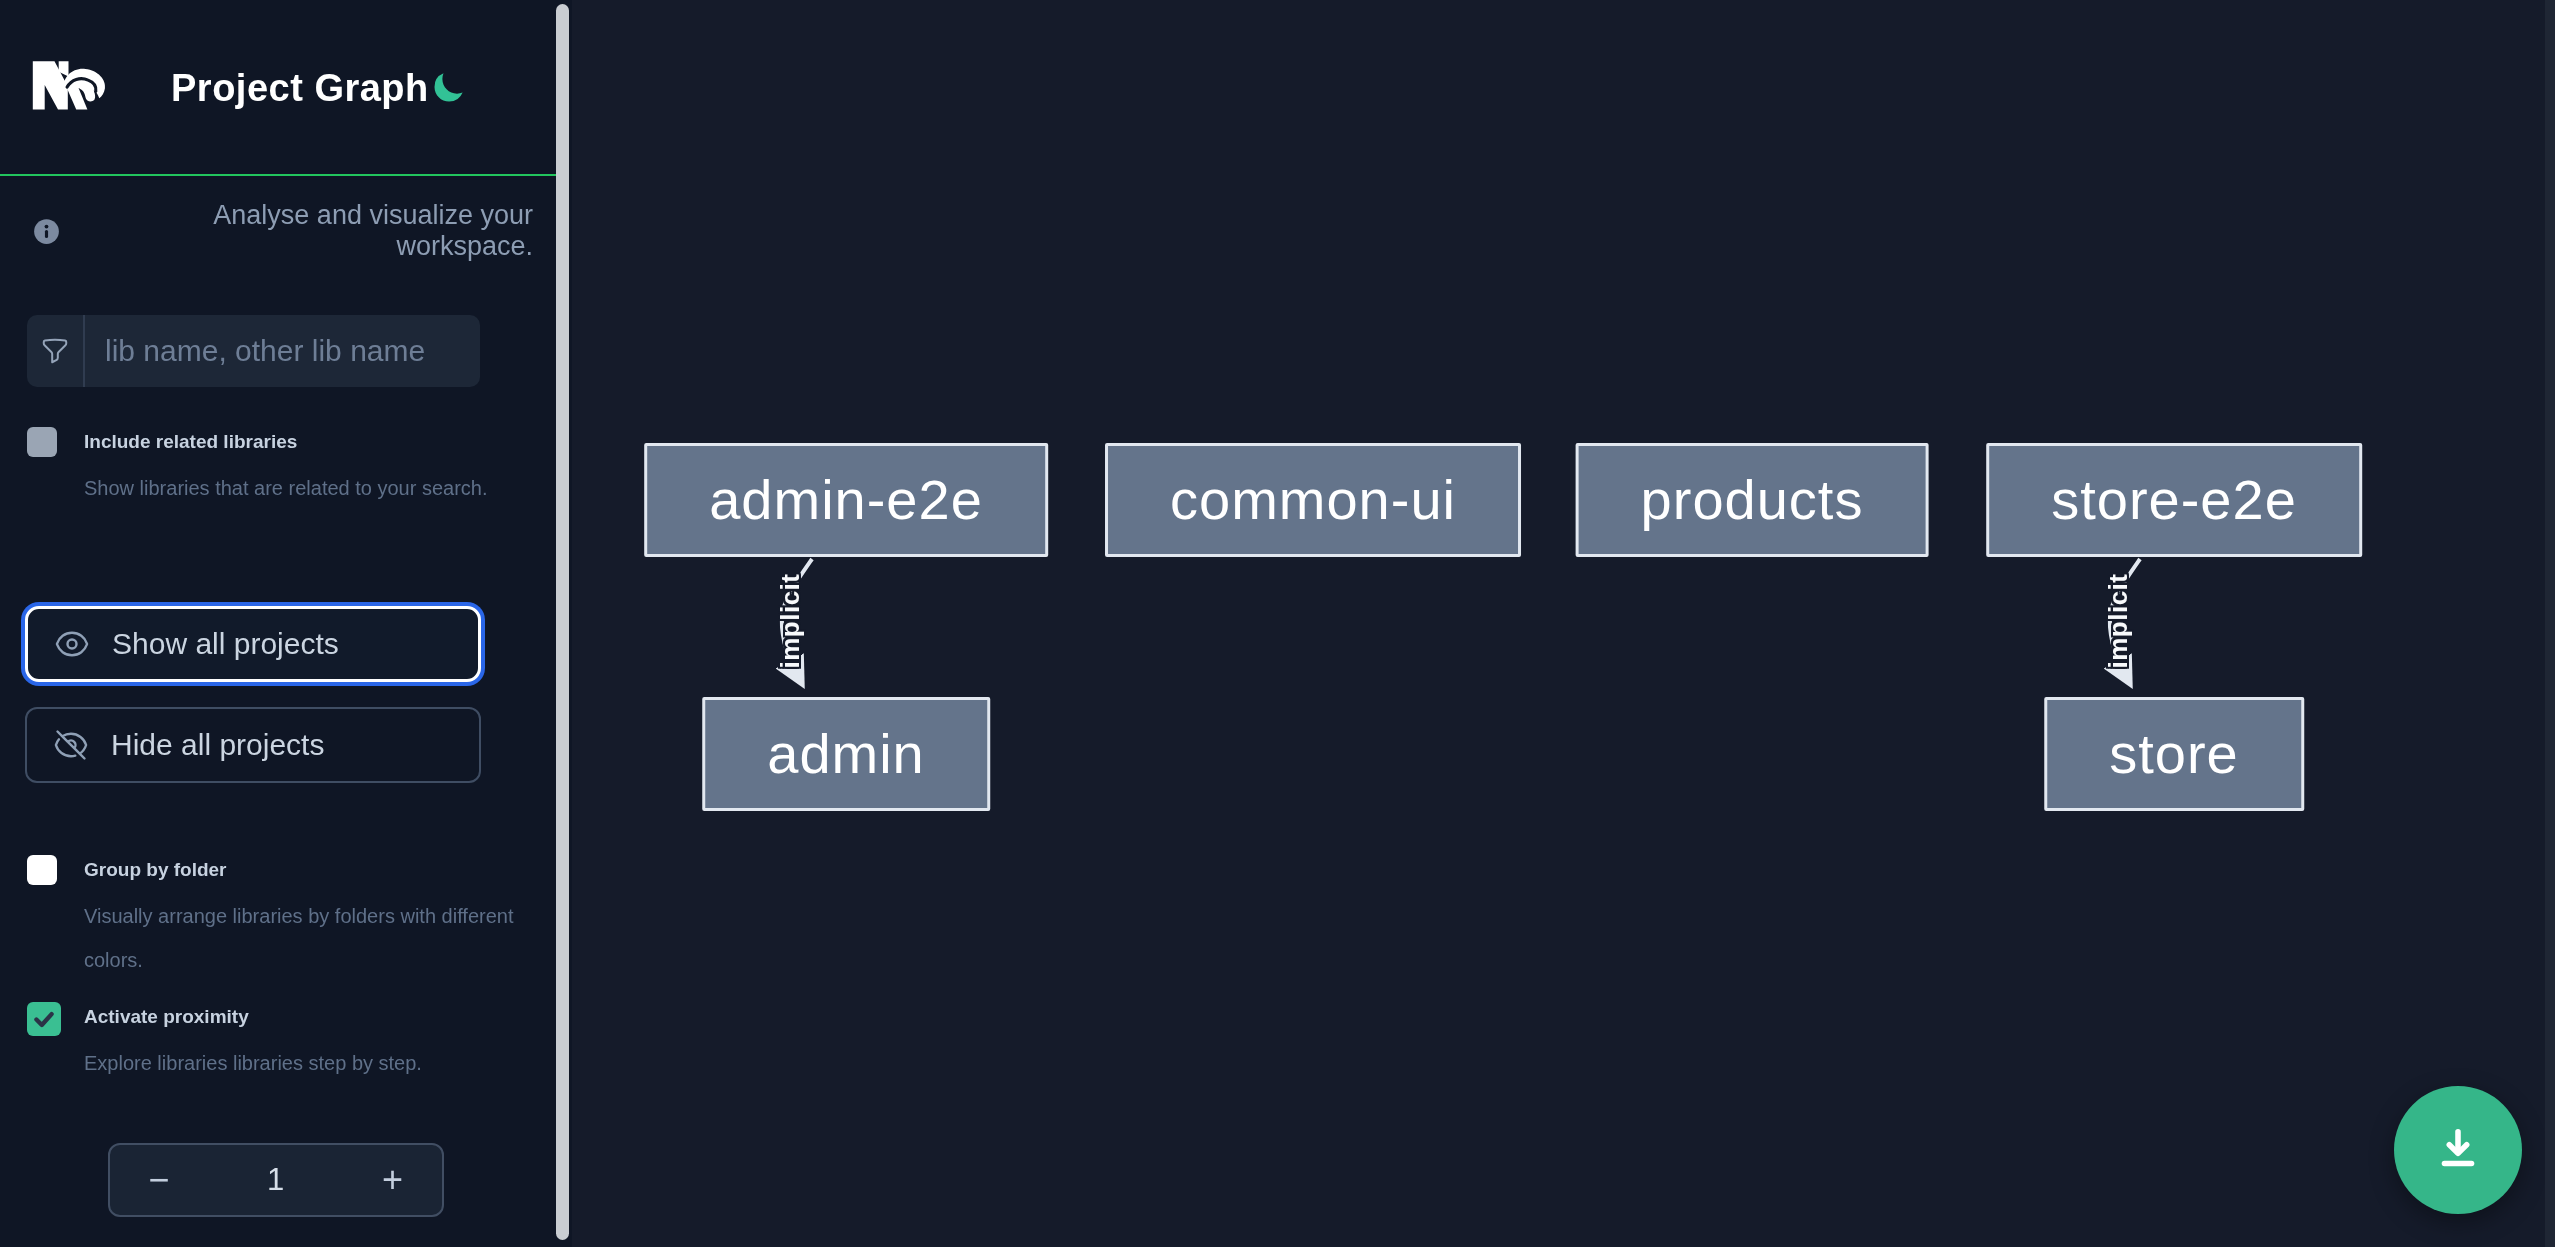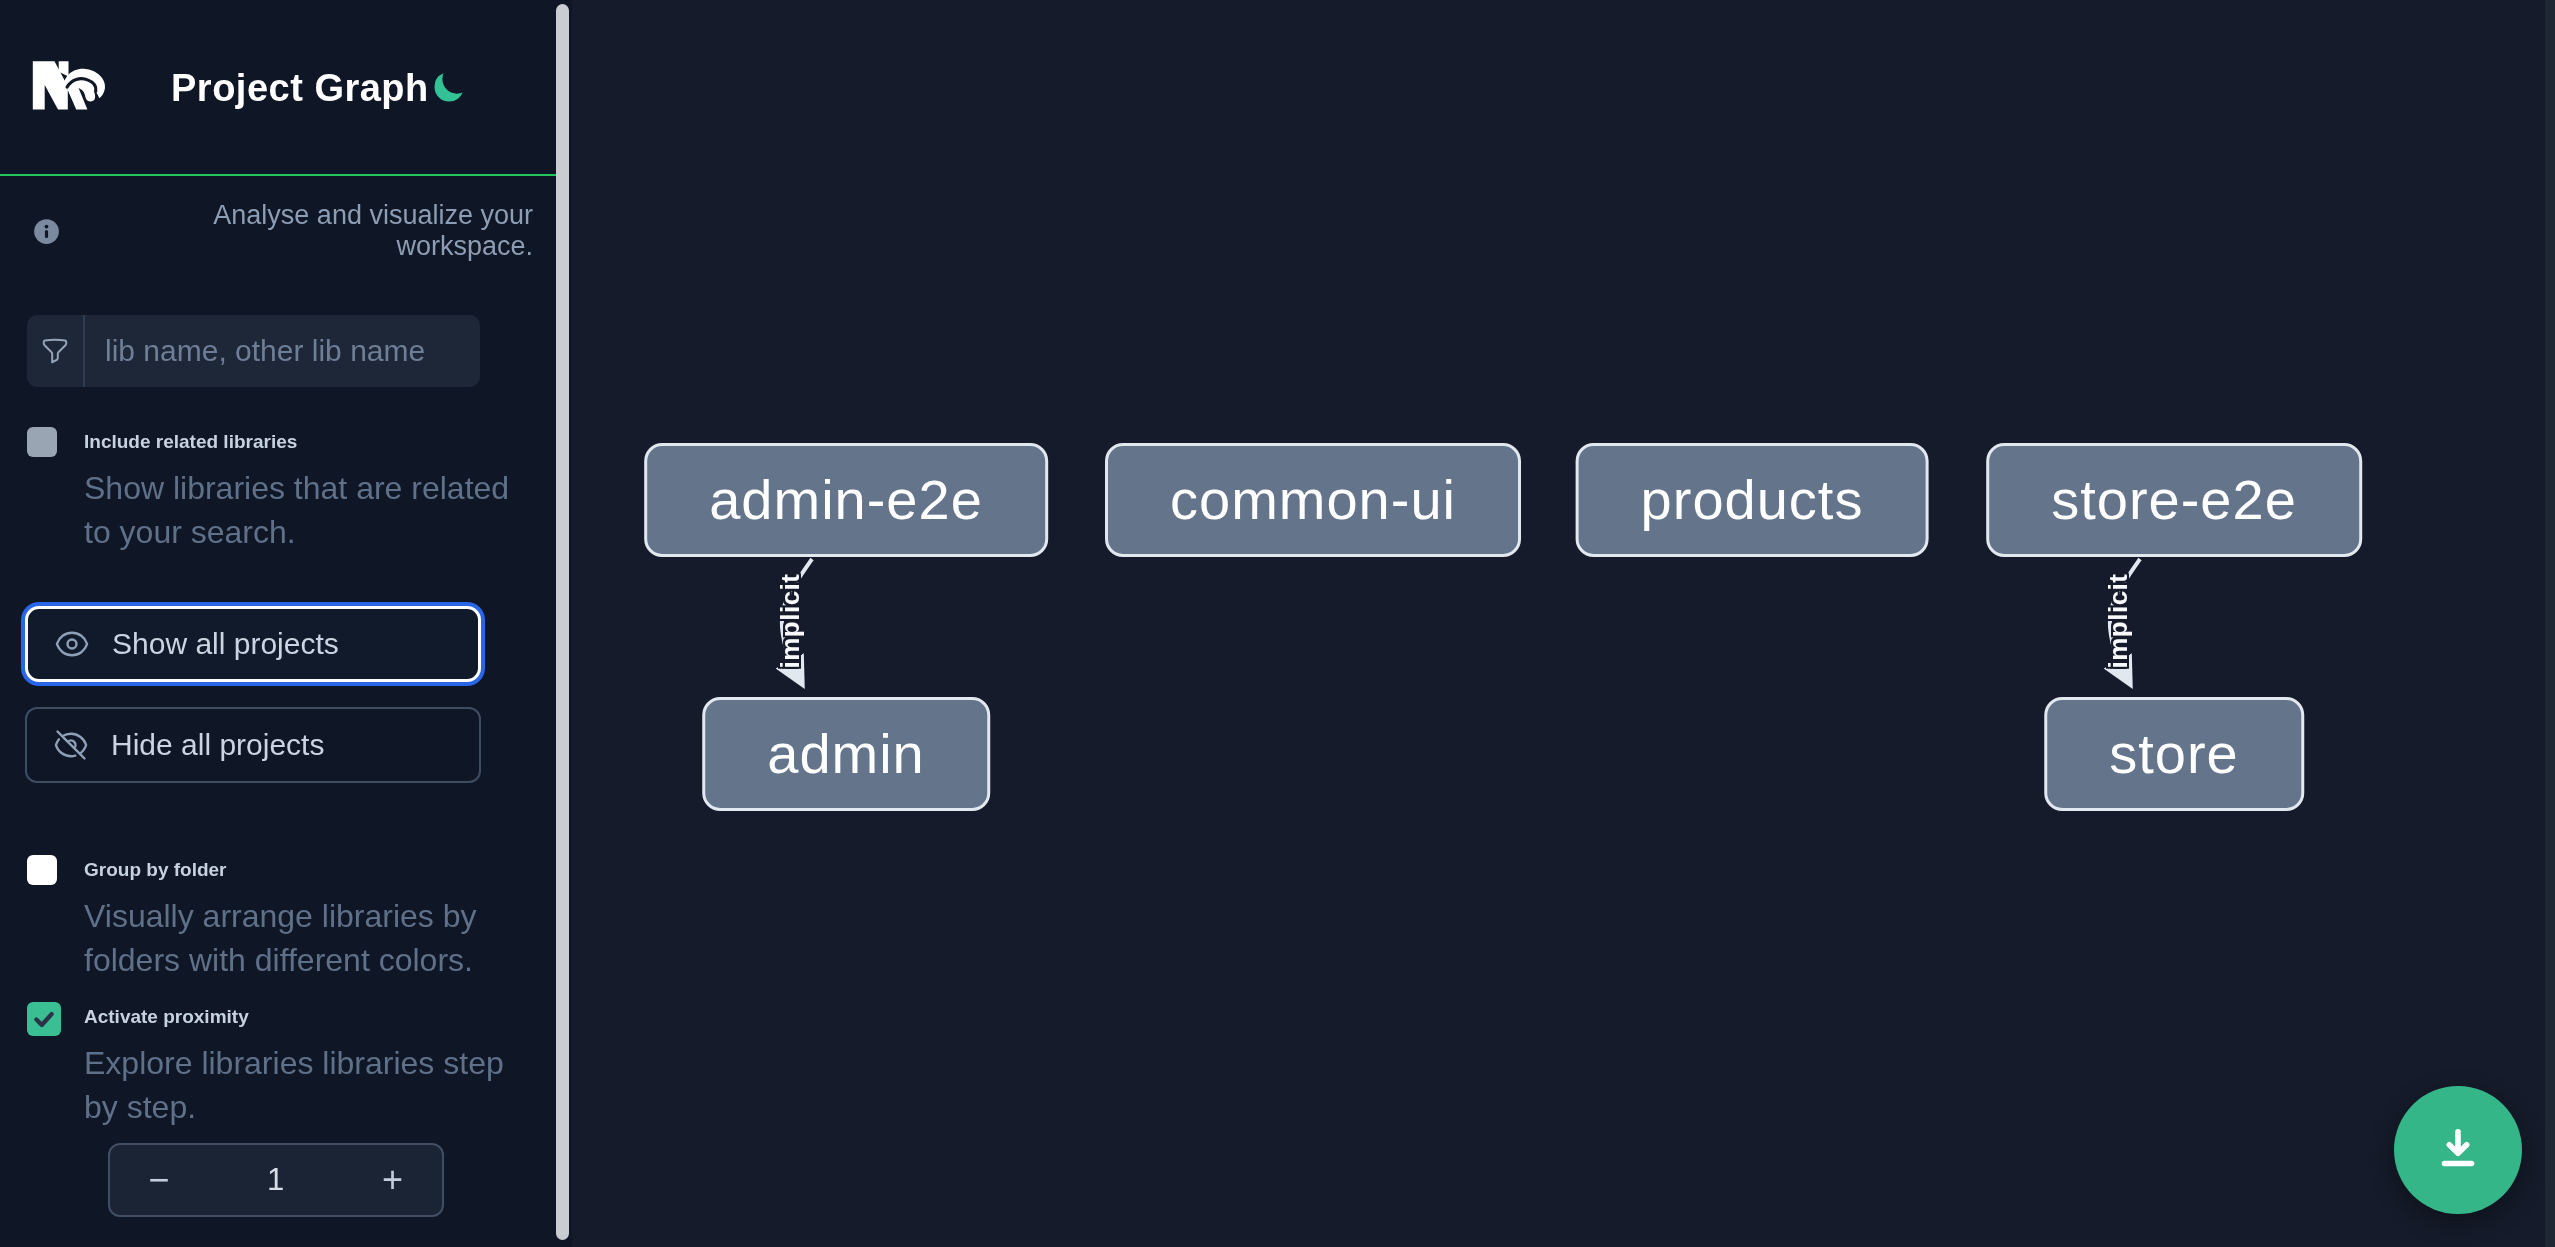--- a/index.html
+++ b/index.html
@@ -6,21 +6,21 @@
   html,body { width:2555px; height:1247px; overflow:hidden; }
   body { font-family:"Liberation Sans", sans-serif; background:#151b2a; position:relative; }
 
   
   .canvas { position:absolute; inset:0; background:#151b2a; }
   .right-scroll-strip { position:absolute; top:0; right:0; width:10px; height:1247px; background:#1f2634; }
   .edges-svg { position:absolute; inset:0; width:2555px; height:1247px; pointer-events:none; }
 
   .node {
     position:absolute; transform:translate(-50%,-50%);
-    background:#64748b; border:3px solid #e2e8f0; border-radius:18px;
+    background:#64748b; border:3px solid #e2e8f0; border-radius:2px;
     color:#ffffff; font-size:56px; letter-spacing:1px; line-height:1;
     padding:26px 62px; white-space:nowrap; cursor:pointer;
   }
   .edge-label {
     position:absolute; transform:translate(-50%,-50%) rotate(-90deg);
     color:#f8fafc; font-size:26px; font-weight:700; letter-spacing:.5px;
     text-shadow: 2px 0 0 #151b2a, -2px 0 0 #151b2a, 0 2px 0 #151b2a, 0 -2px 0 #151b2a,
                  2px 2px 0 #151b2a, -2px -2px 0 #151b2a, 2px -2px 0 #151b2a, -2px 2px 0 #151b2a;
   }
 
@@ -58,21 +58,21 @@
     padding:0 20px; font-family:"Liberation Sans", sans-serif; font-size:30px; color:#cbd5e1;
   }
   .search-box input::placeholder { color:#6e7e96; }
 
   .opt { position:absolute; left:0; width:556px; }
   .opt .cb { position:absolute; left:27px; top:3px; width:30px; height:30px; border-radius:6px; }
   .cb-gray  { background:#9aa5b4; }
   .cb-white { background:#ffffff; }
   .cb-green { background:#3abf92; display:flex; align-items:center; justify-content:center; }
   .opt-title { margin-left:84px; font-size:19px; font-weight:600; color:#c7d2e0; line-height:36px; }
-  .opt-desc  { margin-left:84px; width:445px; font-size:32px; color:#5f7089; line-height:44px; margin-top:6px; }
+  .opt-desc  { margin-left:84px; width:445px; font-size:20px; color:#5f7089; line-height:44px; margin-top:6px; }
 
   .sb-btn {
     position:absolute; left:25px; width:456px; height:76px;
     display:flex; align-items:center; gap:22px; padding:0 0 0 26px;
     background:#111a2a; color:#cbd5e1; font-family:"Liberation Sans", sans-serif;
     font-size:30px; font-weight:400; cursor:pointer;
   }
   .sb-btn.focused { top:606px; border:3px solid #ffffff; border-radius:14px; box-shadow:0 0 0 4px #2a66e8; }
   .sb-btn.plain   { top:707px; background:transparent; border:2px solid #3f4d63; border-radius:12px; }
 

